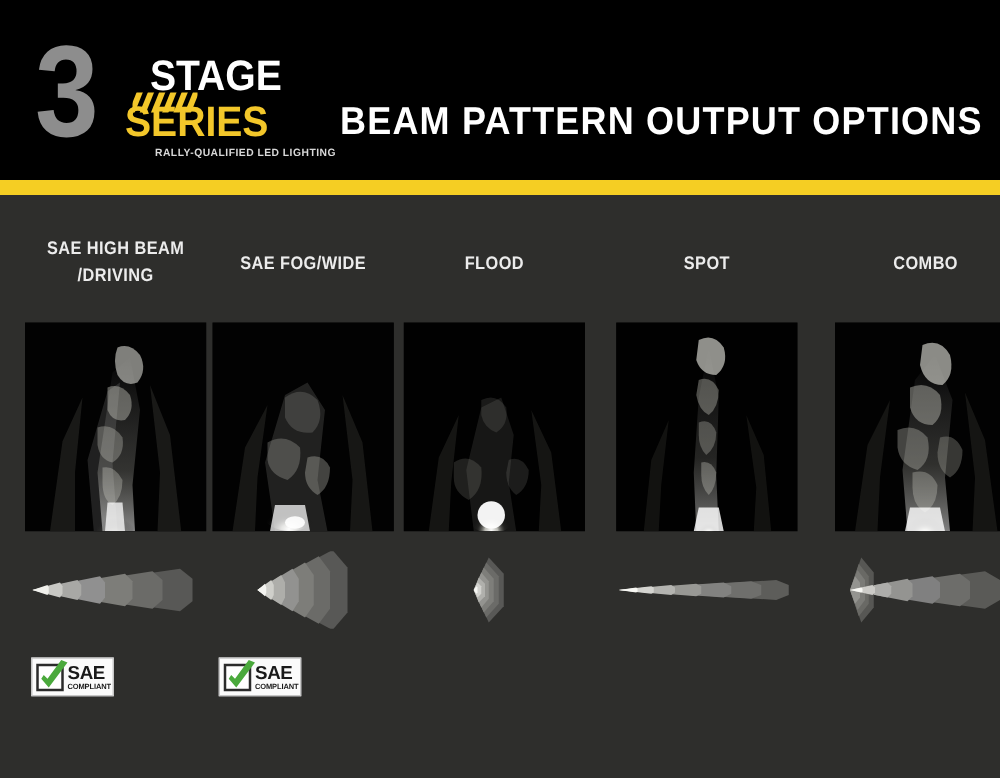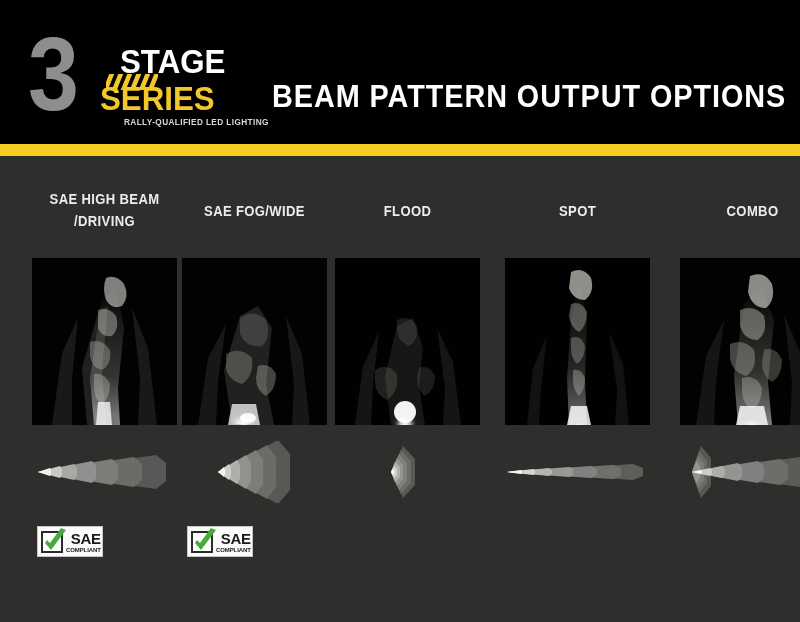--- a/index.html
+++ b/index.html
@@ -79,21 +79,21 @@
     white-space:nowrap;
     font-family:"Liberation Sans", sans-serif;
   }
 
   .yellow-bar{
     position:absolute;left:0;top:144px;width:800px;height:12px;
     background:#f5ce23;
   }
 
   
-  .cols{position:absolute;left:0;top:156px;width:692px;height:466px;margin-left:12px;}
+  .cols{position:absolute;left:0;top:156px;width:692px;height:466px;}
   .col{position:absolute;top:0;width:145px;height:466px;}
 
   .col-label{
     position:absolute;left:-14px;top:32px;width:173px;
     text-align:center;
     color:#ececec;
     font-size:14.5px;line-height:22px;
     font-weight:bold;
     letter-spacing:0.4px;
     transform:scaleX(0.9);
@@ -116,21 +116,20 @@
 
   
   .badge{
     position:absolute;left:5px;top:370px;
     width:66px;height:31px;
     background:#fbfbfb;
     border:1px solid #c6c6c6;
     box-sizing:border-box;
     display:flex;align-items:center;
     padding:2px 3px;
-    text-align:right;
   }
   .badge .chk{
     position:relative;width:22px;height:22px;
     border:2px solid #2b2b2b;box-sizing:border-box;
     flex:0 0 auto;margin-right:3px;background:#fff;
   }
   .badge .chk svg{position:absolute;left:-3px;top:-6px;}
   .badge .btxt{display:flex;flex-direction:column;line-height:1;}
   .badge .bsae{
     color:#1a1a1a;font-size:15px;font-weight:bold;letter-spacing:-0.3px;

